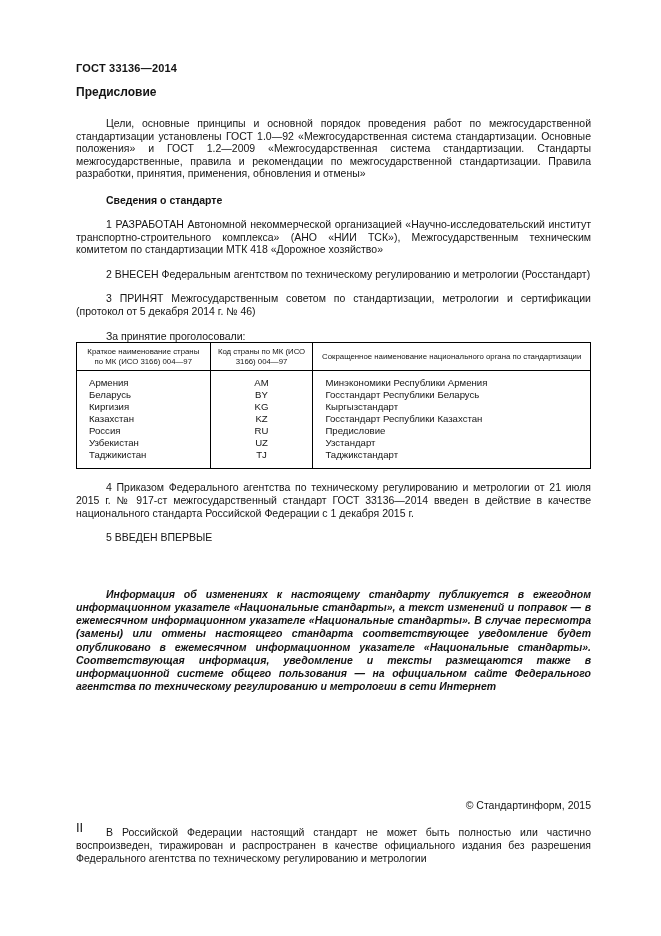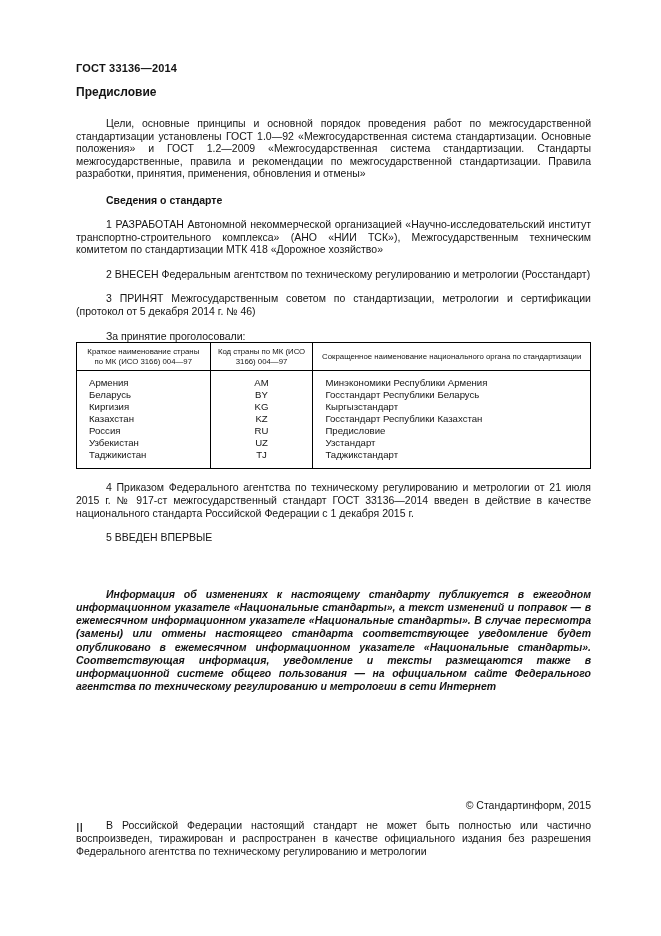--- a/index.html
+++ b/index.html
@@ -83,21 +83,21 @@
     text-align: justify;
     text-indent: 30px;
   }
   .copyright {
     margin-top: 106px;
     font-size: 10.5px;
     text-align: right;
     text-indent: 0;
   }
   .repro-notice {
-    margin-top: 7px;
+    margin-top: 14px;
     font-size: 10.5px;
     line-height: 13px;
     text-align: justify;
     text-indent: 30px;
   }
   .page-number {
     position: absolute;
     left: 76px;
     top: 820px;
     font-size: 13px;

